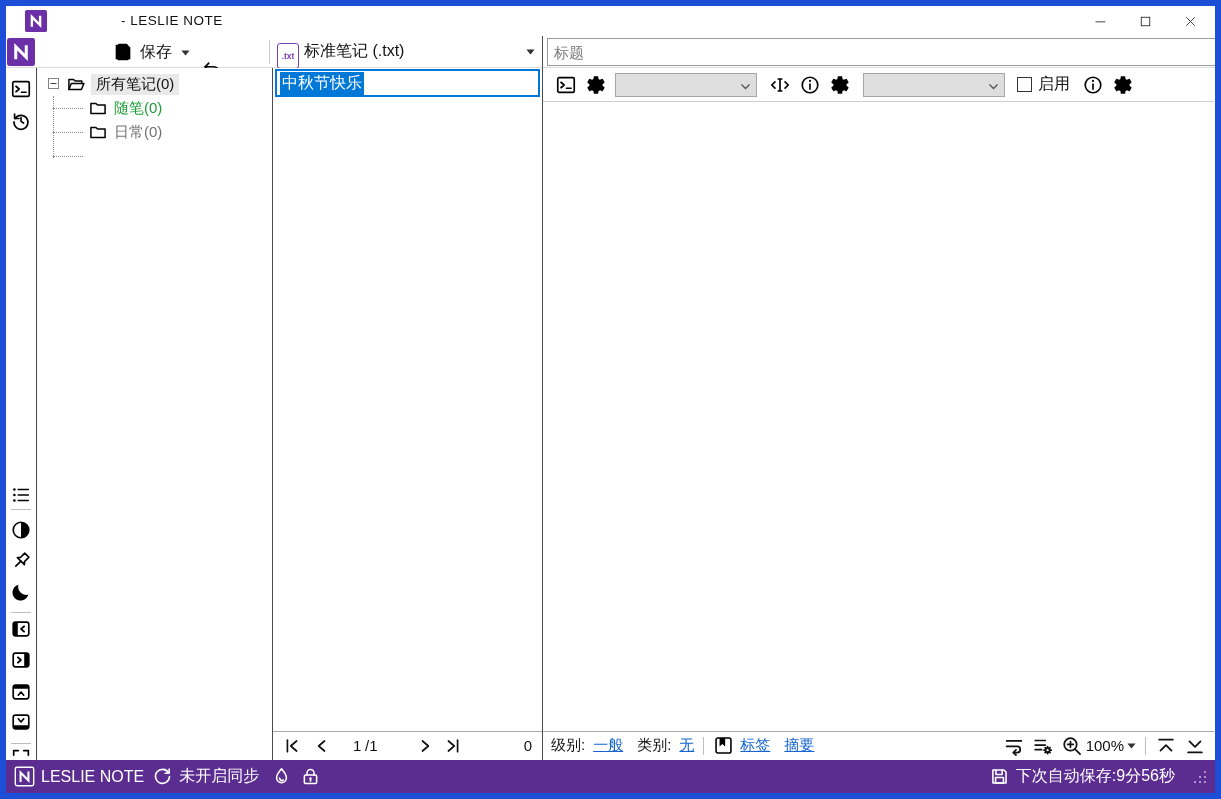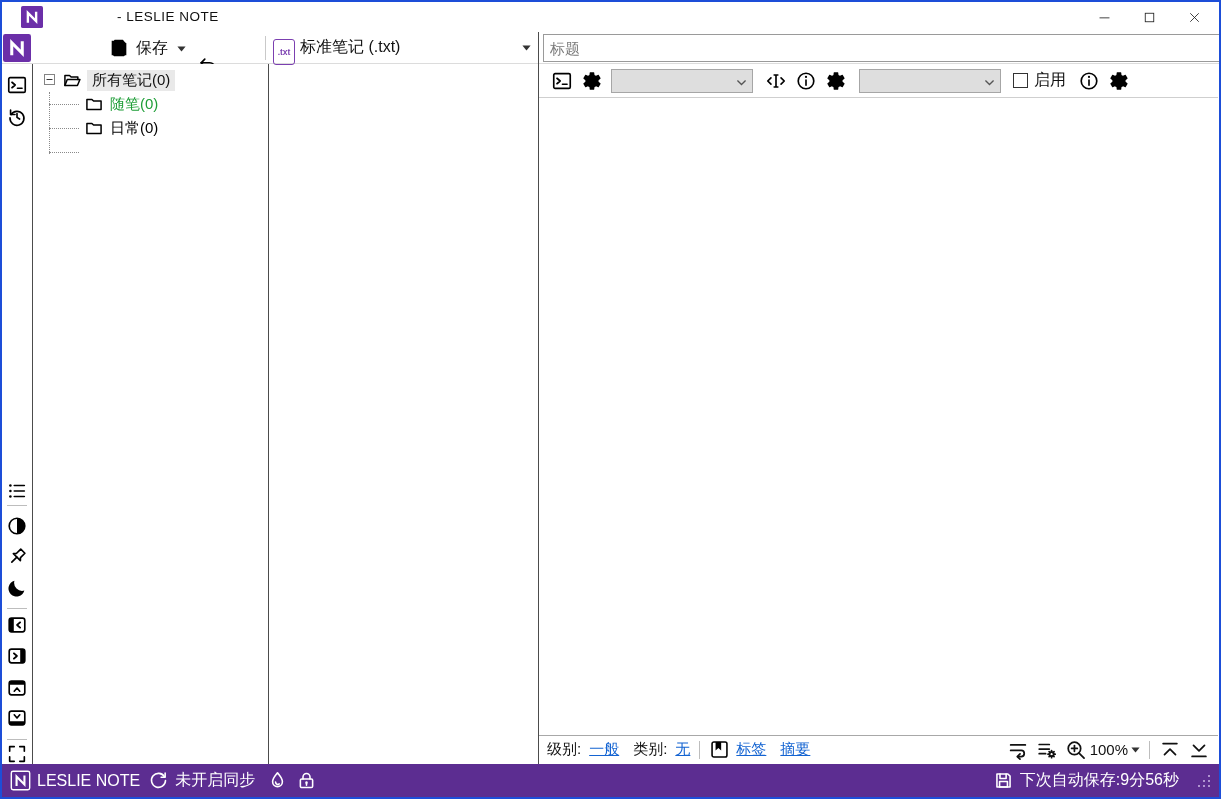--- a/index.html
+++ b/index.html
@@ -1,18 +1,18 @@
 <!DOCTYPE html>
 <html><head>
 <meta charset="utf-8">
 <style>
   * { box-sizing: border-box; margin: 0; padding: 0; }
   html,body { width:1221px; height:799px; }
   body { font-family: "Liberation Sans", sans-serif; background:#888; }
-  .window { position:relative; width:1221px; height:799px; background:#fff; border:2px solid #1d4ed8; overflow:hidden; }
+  .window { position:relative; width:1221px; height:799px; background:#fff; border:6px solid #1d4ed8; overflow:hidden; }
   svg { display:block; }
   .ic { width:22px; height:22px; }
   .ic * { fill:none; stroke:#000; stroke-width:1.8; stroke-linecap:round; stroke-linejoin:round; }
   .ic .fill { fill:#000; stroke:none; }
   .ic.white * { stroke:#fff; }
   .ic.white .fill { fill:#fff; stroke:none; }
 
   
   .titlebar { position:absolute; left:0; top:0; right:0; height:30px; background:#fff; }
   .logo-sm { position:absolute; left:19px; top:4px; width:22px; height:22px; }
@@ -51,21 +51,21 @@
   .tree-panel { position:absolute; left:31px; top:62px; width:235px; bottom:34px; background:#fff; padding-top:4px; font-size:15px; }
   .tree-row { position:relative; height:24px; display:flex; align-items:center; cursor:default; }
   .expand-box { position:absolute; left:11px; top:6px; width:11px; height:11px; }
   .tree-folder { width:20px; height:20px; flex:0 0 auto; }
   .tree-root-label { margin-left:5px; background:#e9e9e9; padding:1px 5px; color:#111; }
   .tree-row.root { padding-left:29px; }
   .tree-row.child { padding-left:51px; }
   .tree-child-label { margin-left:6px; }
   .c-blue { color:#2b2bd5; }
   .c-green { color:#1f9e38; }
-  .c-orange { color:#000000; }
+  .c-orange { color:#737373; }
   .tree-vline { position:absolute; left:16px; top:28px; height:62px; border-left:1px dotted #8a8a8a; }
   .tree-stub { position:absolute; left:16px; width:30px; border-top:1px dotted #8a8a8a; }
 
   
   .list-panel { position:absolute; left:267px; top:62px; width:269px; bottom:34px; background:#fff; }
   .note-edit { position:absolute; left:2px; right:2px; top:1px; height:28px; border:2px solid #0078d7; background:#fff; display:flex; align-items:center; padding-left:3px; }
   .note-edit .sel { background:#0078d7; color:#fff; font-size:16px; padding:1px 2px; }
   .pagebar { position:absolute; left:0; right:0; bottom:0; height:28px; border-top:1px solid #a8a8a8; background:#fff; }
   .pg-ic { position:absolute; top:4px; width:20px; height:20px; cursor:default; }
   .pg-ic * { fill:none; stroke:#111; stroke-width:2; stroke-linecap:round; stroke-linejoin:round; }
@@ -264,20 +264,45 @@
       <span class="tree-child-label c-green">随笔(0)</span>
     </div>
     <div class="tree-row child">
       <svg class="tree-folder ic" viewBox="0 0 24 24">
         <path d="M3.5 18.5v-12h6l2 2h9v10z"></path>
       </svg>
       <span class="tree-child-label c-orange">日常(0)</span>
     </div>
   </div>
 
+  <div class="list-panel">
+    <div class="note-edit">
+      <span class="sel">中秋节快乐</span>
+    </div>
+
+    <div class="pagebar">
+      <svg class="pg-ic" style="left:9px;" viewBox="0 0 24 24">
+        <path d="M6.5 5v14"></path>
+          <path d="M17.5 6l-7 6 7 6"></path>
+      </svg>
+      <svg class="pg-ic" style="left:39px;" viewBox="0 0 24 24">
+        <path d="M15 6l-7 6 7 6"></path>
+      </svg>
+      <span class="pg-text" style="left:80px;">1</span>
+      <span class="pg-text" style="left:92px;">/1</span>
+      <svg class="pg-ic" style="left:142px;" viewBox="0 0 24 24">
+        <path d="M9 6l7 6-7 6"></path>
+      </svg>
+      <svg class="pg-ic" style="left:170px;" viewBox="0 0 24 24">
+        <path d="M17.5 5v14"></path>
+          <path d="M6.5 6l7 6-7 6"></path>
+      </svg>
+      <span class="pg-count">0</span>
+    </div>
+  </div>
 
   <div class="editor-panel">
     <div class="ed-toolbar">
       <svg class="ic" viewBox="0 0 24 24">
         <rect x="3" y="4" width="18" height="16" rx="1.5"></rect>
         <path d="M6.5 9l3.5 3-3.5 3"></path>
           <path d="M12.5 15.5h5"></path>
       </svg>
       <svg class="ic gap8" viewBox="0 0 24 24">
         <path class="fill" d="M19.14 12.94c.03-.31.05-.63.05-.94s-.02-.63-.05-.94l2.03-1.58a.5.5 0 0 0 .12-.64l-1.92-3.32a.5.5 0 0 0-.61-.22l-2.39.96a7.3 7.3 0 0 0-1.62-.94l-.36-2.54a.5.5 0 0 0-.5-.42h-3.84a.5.5 0 0 0-.5.42l-.36 2.54c-.59.24-1.13.56-1.62.94l-2.39-.96a.5.5 0 0 0-.61.22L2.65 8.84a.5.5 0 0 0 .12.64l2.03 1.58a7.6 7.6 0 0 0 0 1.88l-2.03 1.58a.5.5 0 0 0-.12.64l1.92 3.32c.13.23.4.32.61.22l2.39-.96c.49.38 1.03.7 1.62.94l.36 2.54c.04.24.25.42.5.42h3.84c.25 0 .46-.18.5-.42l.36-2.54c.59-.24 1.13-.56 1.62-.94l2.39.96c.21.1.48.01.61-.22l1.92-3.32a.5.5 0 0 0-.12-.64l-2.03-1.58z"></path>

